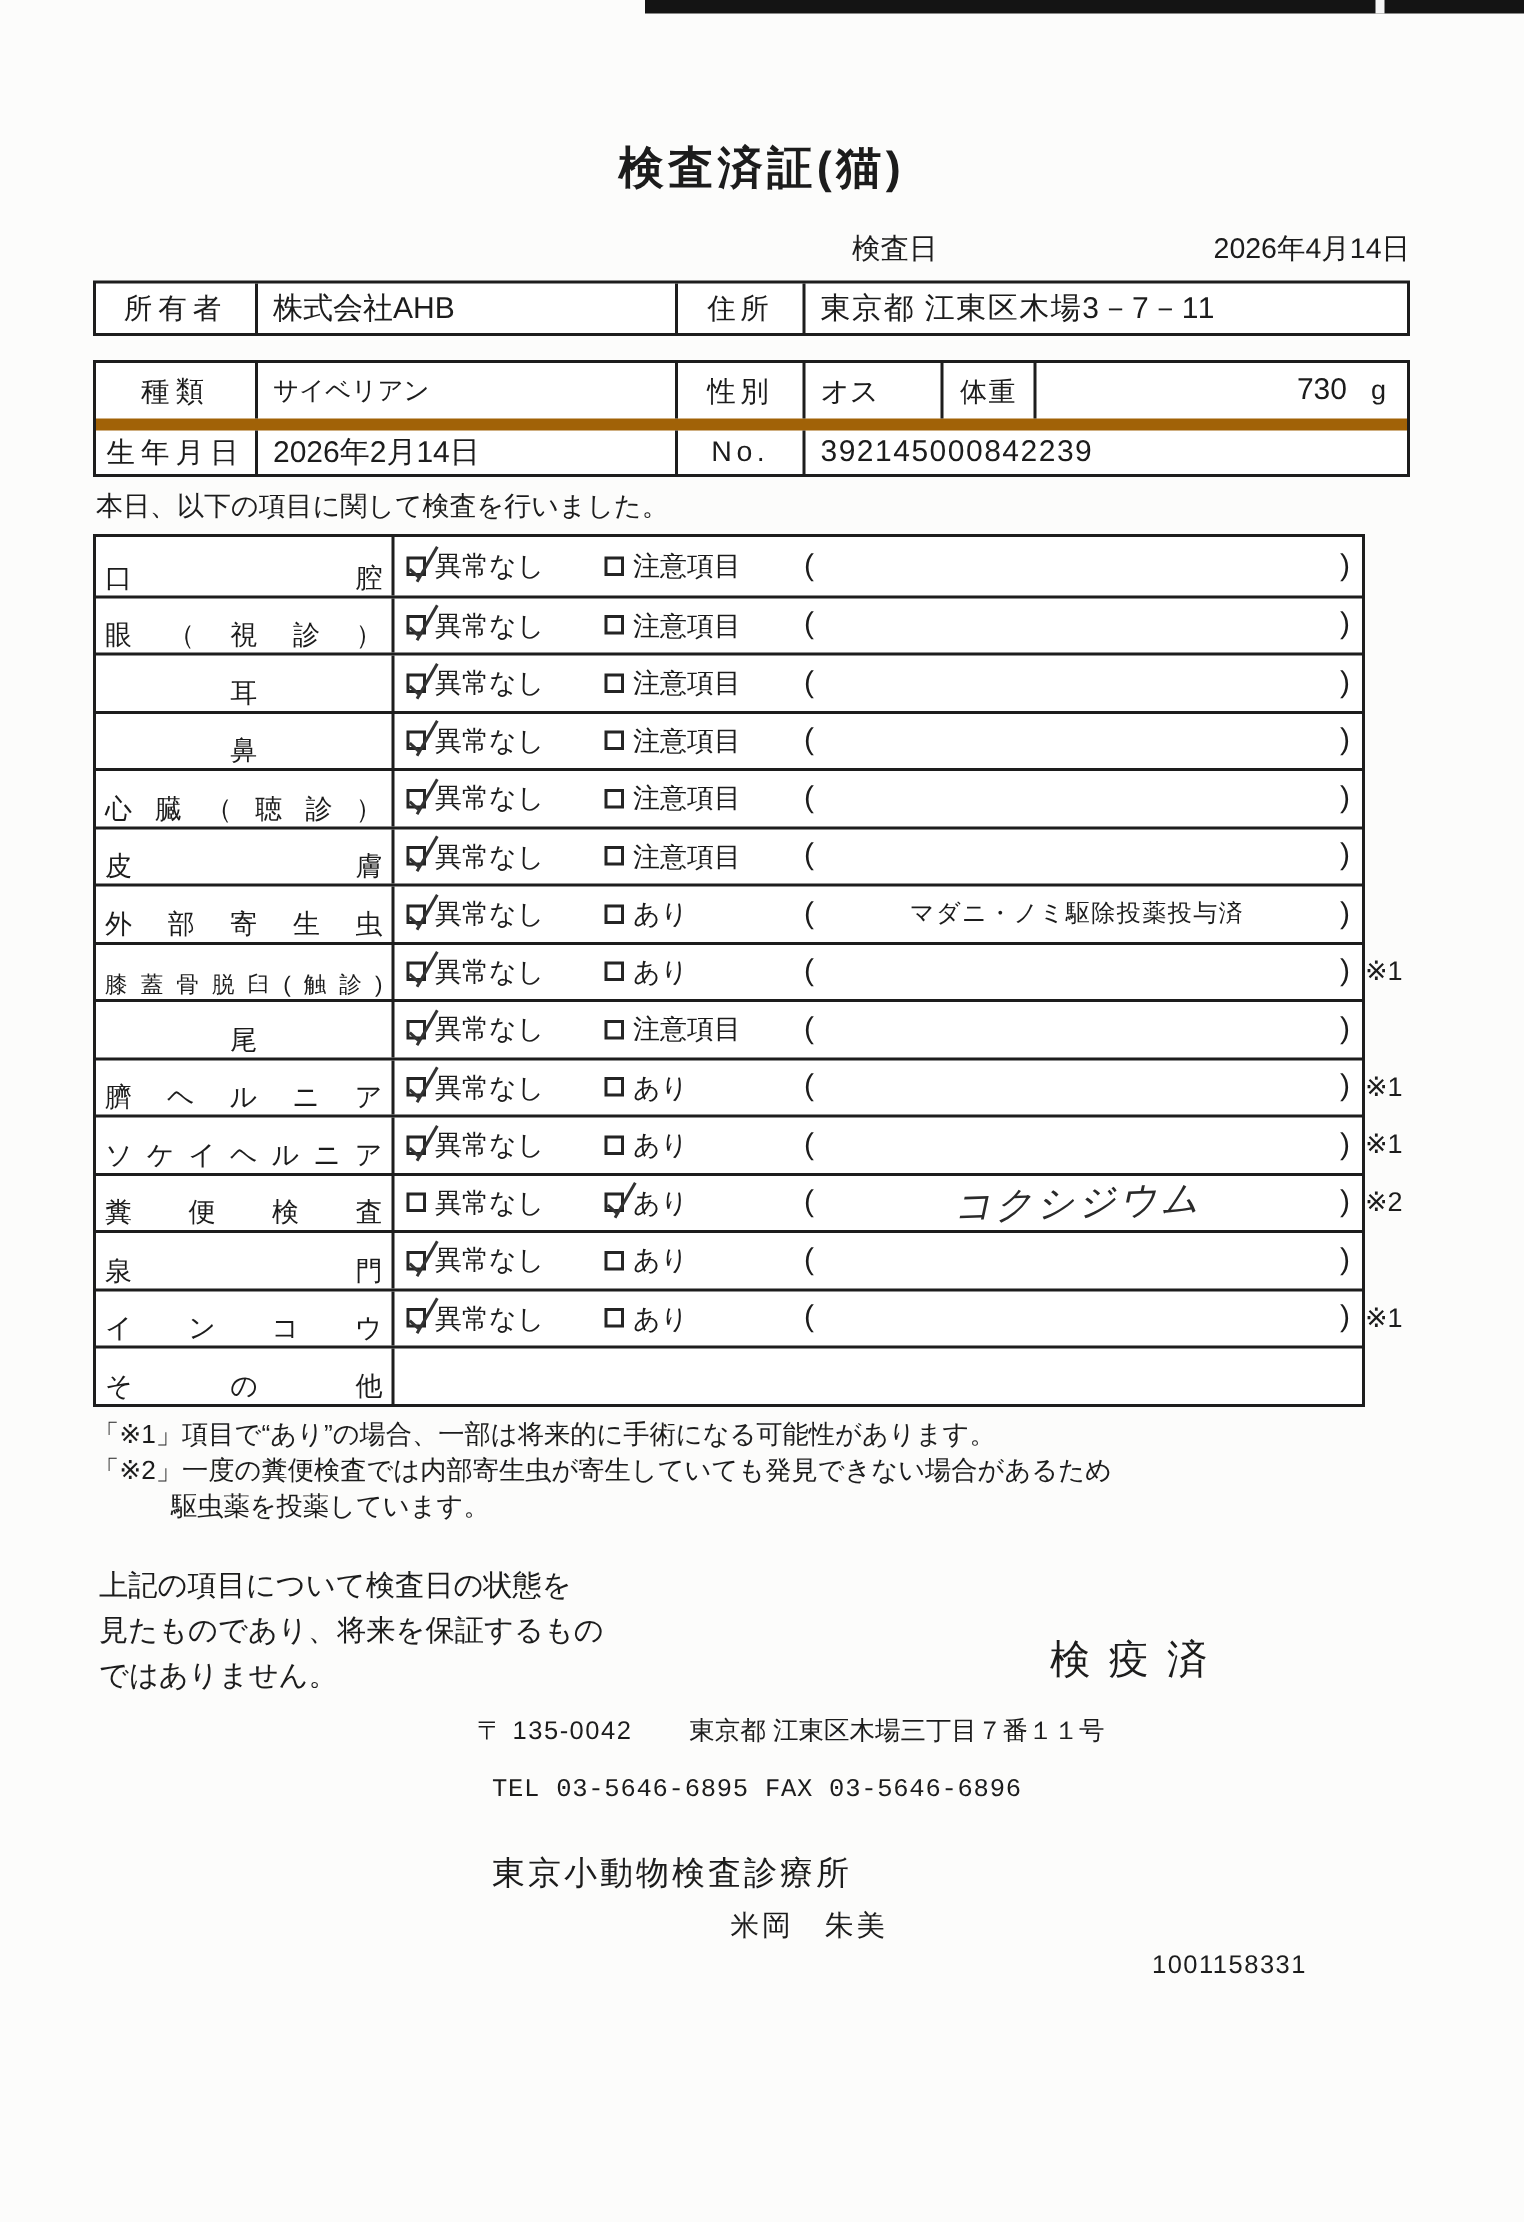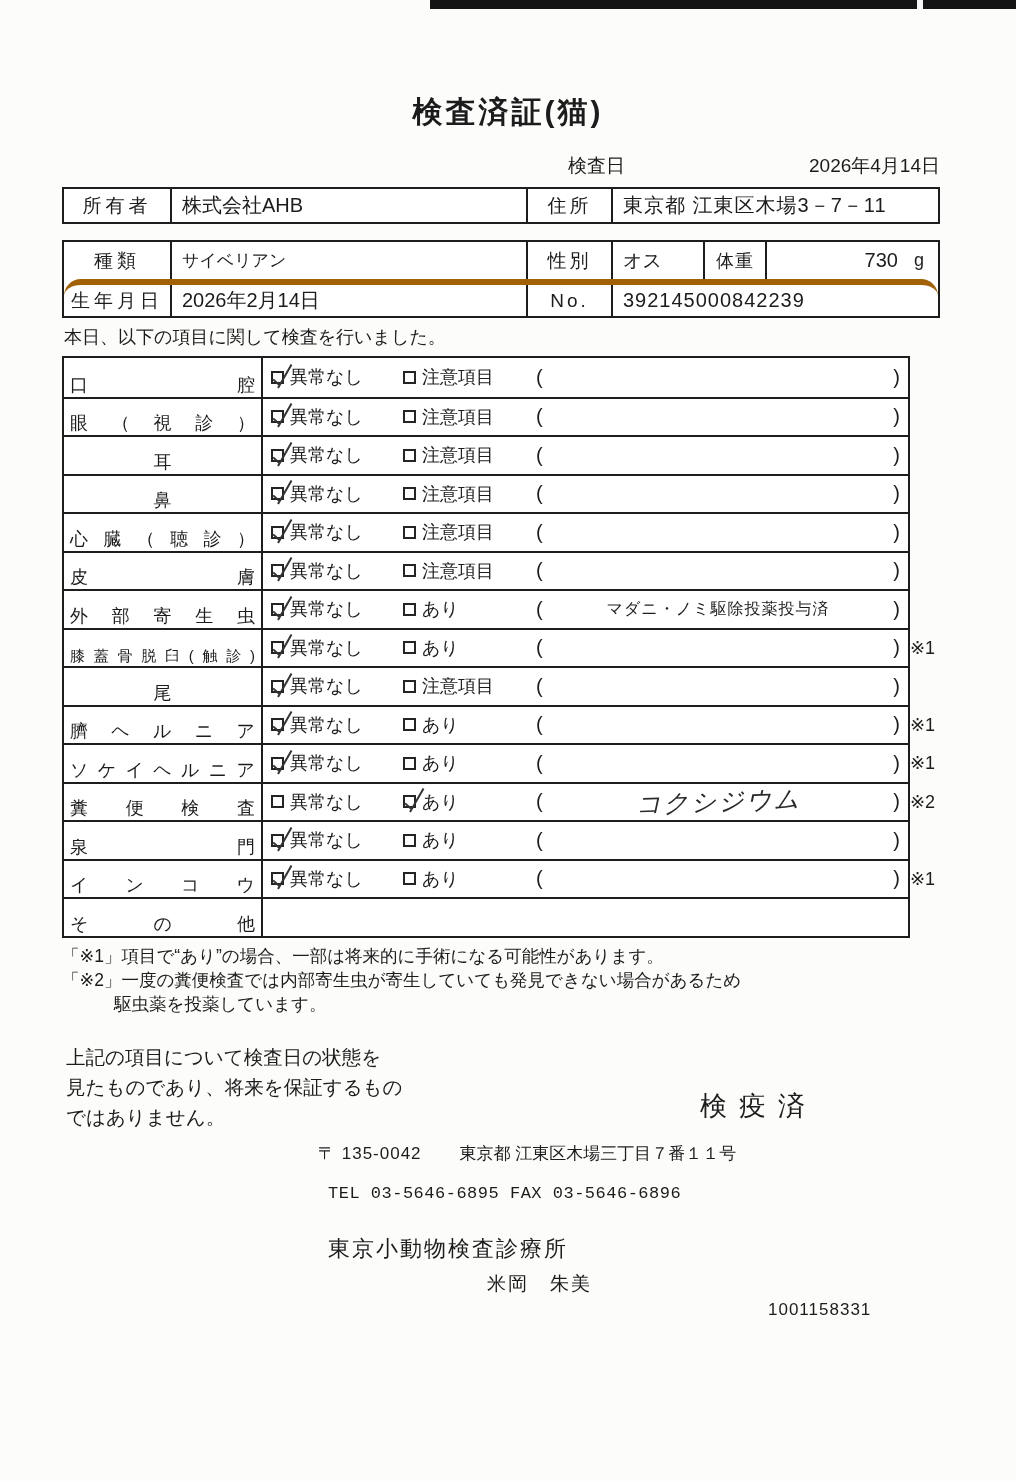--- a/index.html
+++ b/index.html
@@ -15,25 +15,25 @@
            font-size:30px; font-weight:600; letter-spacing:3px; }
 
   .date-row { position:absolute; top:153px; left:568px; width:372px;
               display:flex; justify-content:space-between; font-size:19px; }
 
   .tbl { position:absolute; left:62px; width:878px; border:2px solid #1d1d1d; background:#fff; }
   .owner-tbl { top:187px; }
   .pet-tbl { top:240px; }
   .trow { display:flex; height:37px; }
   .owner-tbl .trow { height:33px; }
-  .trow + .trow { border-top:6px solid #a16207;border-radius:17px; }
+  .trow + .trow { border-top:8px solid #a16207; }
   .tcell { border-right:2px solid #1d1d1d; display:flex; align-items:center; font-size:19px; overflow:hidden; }
   .tcell:last-child { border-right:none; }
   .w-label { width:108px; justify-content:center; letter-spacing:4px; }
-  .w-value { width:356px; padding-left:10px; font-size:20px; }
+  .w-value { width:280px; padding-left:10px; font-size:20px; }
   .w-value.breed { font-size:17px; }
   .w-small { width:85px; justify-content:center; letter-spacing:3px; }
   .w-sex { width:92px; padding-left:10px; }
   .w-wt { width:62px; justify-content:center; font-size:18px; letter-spacing:1px; }
   .w-weightval { flex:1; justify-content:flex-end; padding-right:14px; font-size:20px; }
   .w-weightval .unit { margin-left:16px; font-size:18px; }
   .w-flexval { flex:1; padding-left:10px; font-size:20px; letter-spacing:1px; }
 
   .intro { position:absolute; top:325px; left:64px; font-size:18px; }
 

